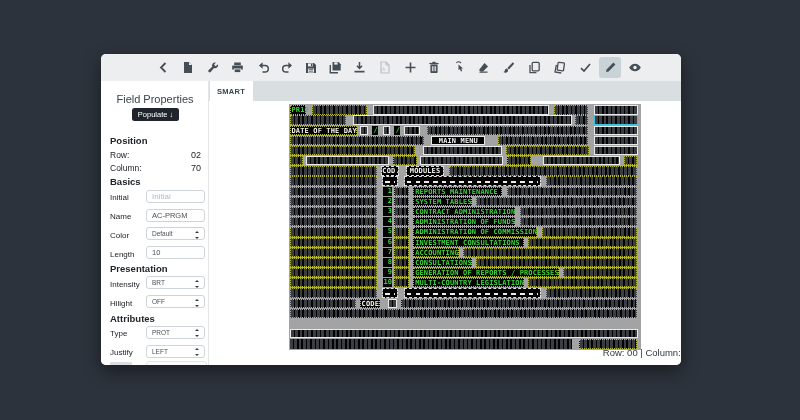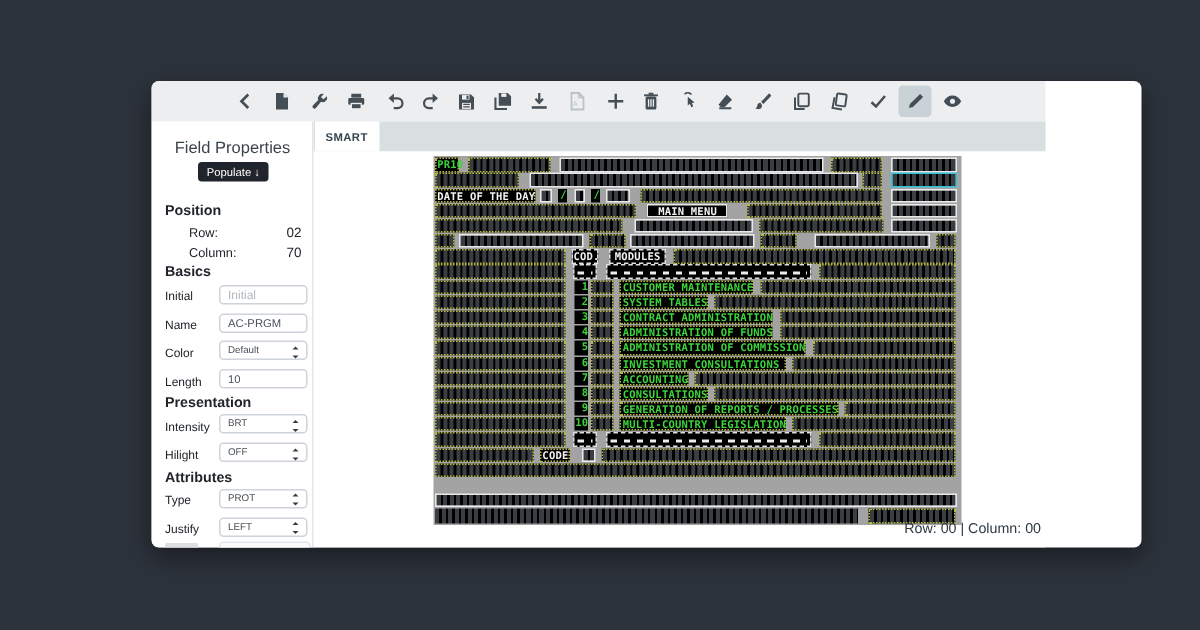--- a/index.html
+++ b/index.html
@@ -1,18 +1,18 @@
 <!DOCTYPE html>
 <html><head>
 <meta charset="utf-8">
 <style>
   html,body{margin:0;padding:0;}
   #page{position:relative;width:800px;height:420px;background:#2d333c;overflow:hidden;
         font-family:"Liberation Sans",sans-serif;}
-  .window{position:absolute;left:101px;top:54px;width:660px;height:311px;background:#fff;
+  .window{position:absolute;left:101px;top:54px;width:580px;height:311px;background:#fff;
           border-radius:5px;box-shadow:0 6px 18px rgba(0,0,0,.45);overflow:hidden;}
   
   .toolbar{position:absolute;left:0;top:0;width:596px;height:27px;background:#eceef0;}
   .tbtn{position:absolute;top:3px;width:22px;height:21px;display:flex;align-items:center;
         justify-content:center;border-radius:3px;}
   .tbtn.active{background:#c9d2d6;}
   .tbtn svg{display:block;}
   
   .tabbar{position:absolute;left:108px;top:27px;width:488px;height:20px;background:#d9dee1;}
   .tab{position:absolute;left:1px;top:0;width:43px;height:20px;background:#fff;
@@ -20,21 +20,21 @@
        padding-left:7px;box-sizing:border-box;letter-spacing:.3px;}
   
   .panel{position:absolute;left:0;top:27px;width:108px;height:284px;background:#fff;
          border-right:1px solid #e3e6e8;box-sizing:border-box;}
   .panel-title{position:absolute;left:0;top:12px;width:108px;text-align:center;
                font-size:11px;color:#3a444c;}
   .populate{position:absolute;left:31px;top:27px;width:47px;height:13px;background:#20252d;
             color:#fff;font-size:7.5px;border-radius:2.5px;display:flex;align-items:center;
             justify-content:center;gap:2px;}
   .sect{position:absolute;left:9px;font-size:9.5px;font-weight:bold;color:#21252a;}
-  .kv-label{position:absolute;left:25px;font-size:8.5px;color:#21252a;}
+  .kv-label{position:absolute;left:9px;font-size:8.5px;color:#21252a;}
   .kv-value{position:absolute;right:7px;font-size:9px;color:#21252a;text-align:right;}
   .f-label{position:absolute;left:9px;font-size:8px;color:#21252a;}
   .f-input{position:absolute;left:45px;width:59px;height:13px;border:1px solid #ced4da;
            border-radius:3px;background:#fff;box-sizing:border-box;display:flex;
            align-items:center;padding:0 5px;font-size:7.5px;color:#495057;}
   .f-input.ph{color:#b2b9bf;font-size:8px;}
   .f-select{position:absolute;left:45px;width:59px;height:13px;border:1px solid #ced4da;
             border-radius:3px;background:#fff;box-sizing:border-box;display:flex;
             align-items:center;padding:0 5px;font-size:6.5px;color:#4a5056;}
   .f-select .arrows{position:absolute;right:4px;top:2px;width:5px;height:9px;}
@@ -301,21 +301,21 @@
           <div class="trow" style="top: 72.19px;">
             <div class="seg d comb" style="left: 1px; width: 87.06px;"></div>
             <div class="seg dl" style="left: 93.2836px; width: 16.1061px;"></div>
             <div class="seg dl" style="left: 115.919px; width: 136.684px;"></div>
             <div class="seg d comb" style="left: 257.392px; width: 91.413px;"></div>
           </div>
           <div class="trow" style="top: 82.36px;">
             <div class="seg d comb" style="left: 1px; width: 87.06px;"></div>
             <div class="seg gn" style="left: 94.1542px; width: 9.5766px;">1</div>
             <div class="seg d comb" style="left: 105.907px; width: 14.3649px;"></div>
-            <div class="seg g" style="left: 124.625px; width: 89.2365px;">CUSTOMER MAINTENANCE</div>
+            <div class="seg g" style="left: 124.625px; width: 89.2365px;">REPORTS MAINTENANCE</div>
             <div class="seg d comb" style="left: 218.215px; width: 130.59px;"></div>
           </div>
           <div class="trow" style="top: 92.53px;">
             <div class="seg d comb" style="left: 1px; width: 87.06px;"></div>
             <div class="seg gn" style="left: 94.1542px; width: 9.5766px;">2</div>
             <div class="seg d comb" style="left: 105.907px; width: 14.3649px;"></div>
             <div class="seg g" style="left: 124.625px; width: 58.7655px;">SYSTEM TABLES</div>
             <div class="seg d comb" style="left: 187.744px; width: 161.061px;"></div>
           </div>
           <div class="trow" style="top: 102.7px;">

